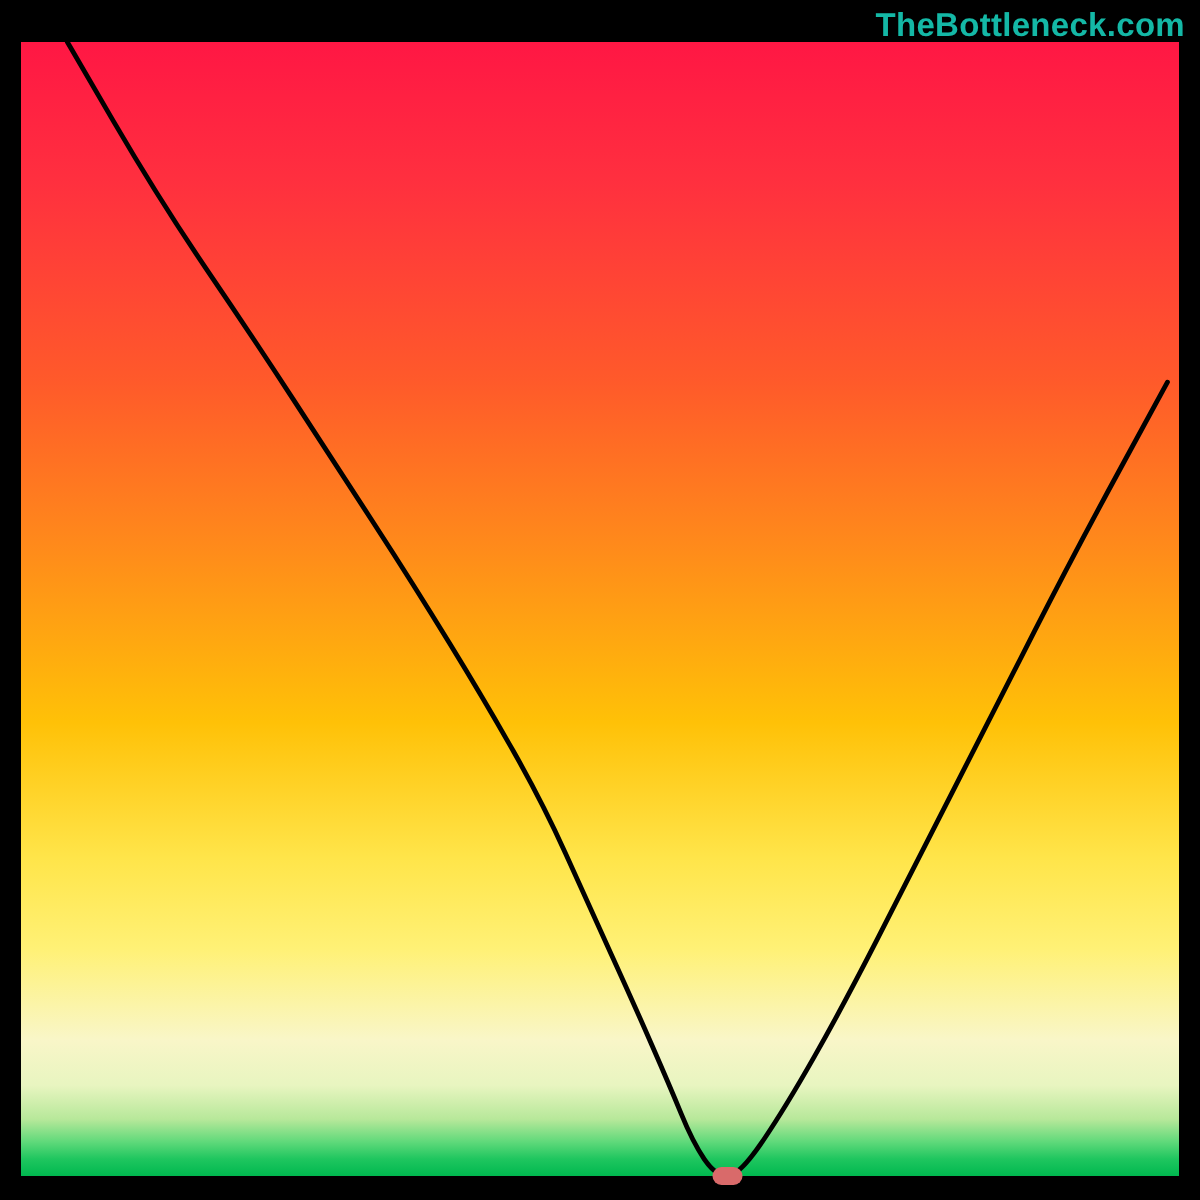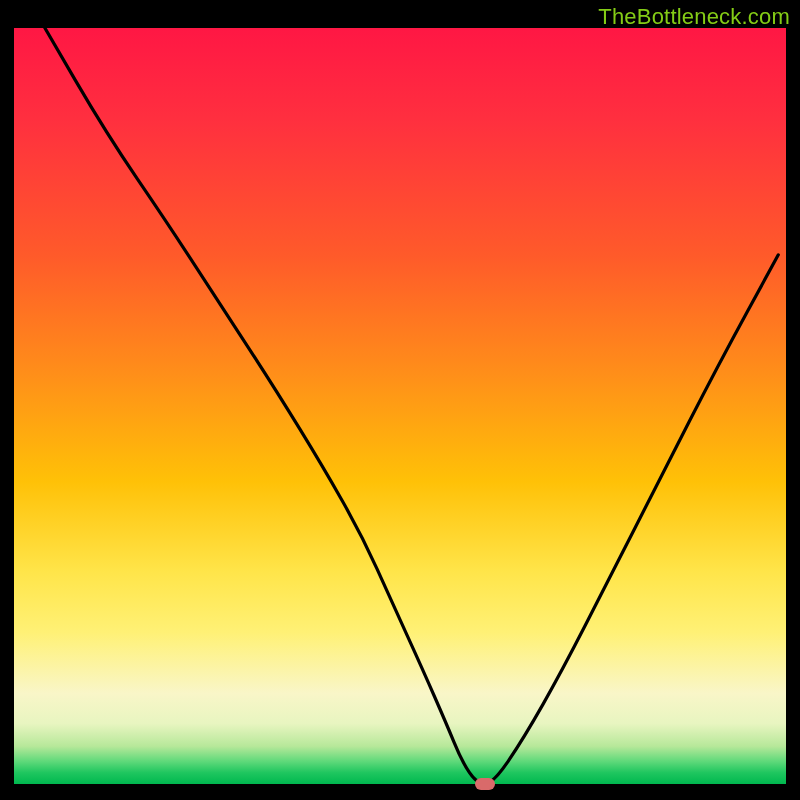--- a/index.html
+++ b/index.html
@@ -14,23 +14,23 @@
   .frame {
     position: relative;
     width: 800px;
     height: 800px;
     background: #000;
   }
   .watermark {
     position: absolute;
     top: 4px;
     right: 10px;
-    color: #84cc16;
+    color: #14b8a6;
     font-size: 22px;
-    font-weight: 400;
+    font-weight: 700;
     letter-spacing: 0.2px;
     user-select: none;
   }
   .plot {
     position: absolute;
     left: 14px;
     top: 28px;   
     width: 772px;
     height: 756px;
     

